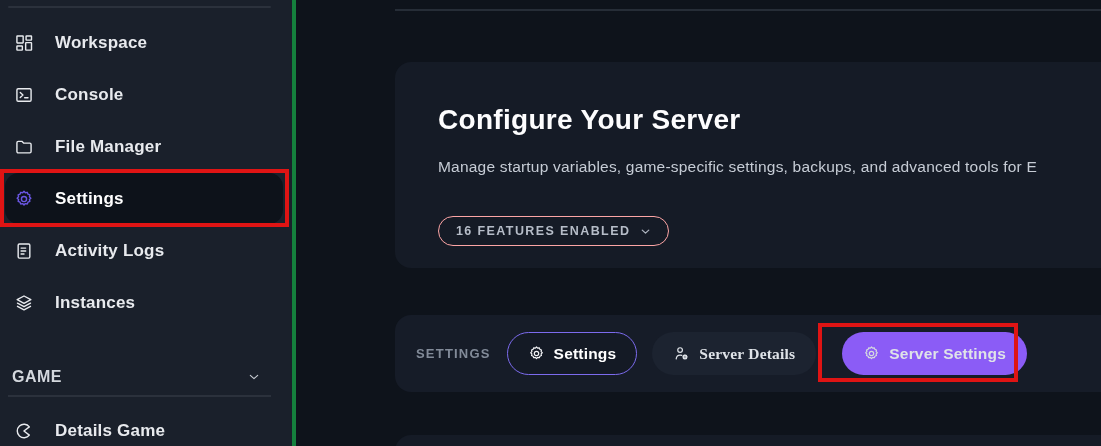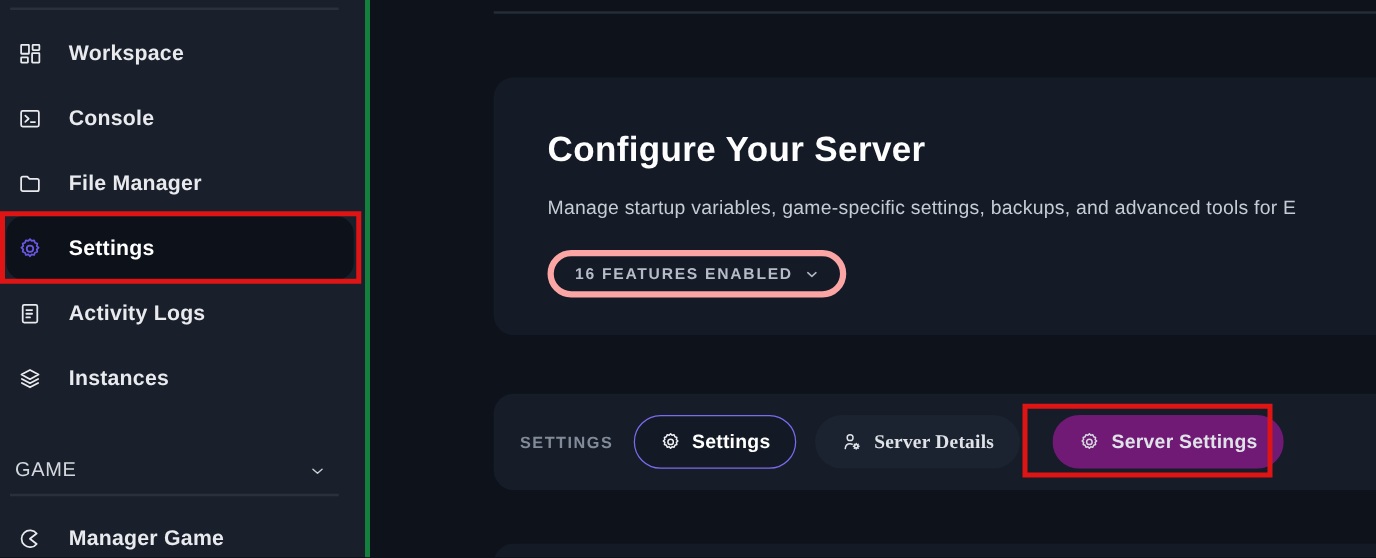--- a/index.html
+++ b/index.html
@@ -25,41 +25,41 @@
   }
   .side-item.active {
     left:5px; width:278px; height:51px; background:#0d121a; border-radius:14px;
   }
   .side-item.active .icon { margin-left:9px; }
   .side-item.active .side-label { color:#ffffff; }
   .side-section {
     position:absolute; left:0; width:296px; height:30px; display:flex; align-items:center; cursor:pointer;
   }
   .side-section-label {
-    margin-left:12px; font-size:16px; font-weight:400; color:#d4d8de; letter-spacing:.5px;
+    margin-left:12px; font-size:16px; font-weight:700; color:#d4d8de; letter-spacing:.5px;
   }
   .side-section .chevron { position:absolute; left:246px; top:7px; width:16px; height:16px; }
   .side-divider-game { position:absolute; left:8px; top:395px; width:263px; height:1.5px; background:#2b313c; }
   svg.ic { stroke:#e8eaee; fill:none; stroke-width:1.7; stroke-linecap:round; stroke-linejoin:round; width:100%; height:100%; }
   svg.ic.purple { stroke:#6a57e3; }
   
   .annotation {
     position:absolute; border:4px solid #df1414; pointer-events:none; z-index:50;
   }
   
   .main-topline { position:absolute; left:395px; top:9px; width:706px; height:2px; background:#262d37; }
   .card {
     position:absolute; left:395px; width:726px; background:#151b26; border-radius:16px;
   }
   .card1 { top:62px; height:206px; padding:42px 0 0 43px; overflow:hidden; white-space:nowrap; }
   .card-title { font-size:28px; font-weight:800; color:#fdfdfe; letter-spacing:.3px; }
   .card-desc { margin-top:22px; font-size:15.5px; color:#c6ccd5; letter-spacing:.2px; }
   .features-pill {
-    margin-top:24px; display:inline-flex; align-items:center; gap:9px;
-    border:5px solid #fca5a5; border-radius:999px; padding:7px 16px 7px 17px;
+    margin-top:40px; display:inline-flex; align-items:center; gap:9px;
+    border:1px solid #fca5a5; border-radius:999px; padding:7px 16px 7px 17px;
     background:transparent; cursor:pointer;text-align:center;
   }
   .features-pill-label { font-size:12.5px; font-weight:600; letter-spacing:1.4px; color:#b6bdc8; }
   .features-pill .chev { width:13px; height:13px; display:flex; }
   
   .settings-bar {
     position:absolute; left:395px; top:315px; width:726px; height:77px;
     background:#161c28; border-radius:16px; display:flex; align-items:center;
   }
   .settings-bar-label {
@@ -67,21 +67,21 @@
   }
   .tab {
     display:inline-flex; align-items:center; gap:9px; height:43px; border-radius:999px;
     padding:0 20px; cursor:pointer; border:1.5px solid transparent;
   }
   .tab .ticon { width:17px; height:17px; display:flex; }
   .tab-label { font-size:15.5px; font-weight:700; color:#e3e6ea; letter-spacing:.2px; }
   .tab.tab-active { margin-left:16px; border-color:#7c6bee; background:#141a25; }
   .tab.tab-active .tab-label { color:#ffffff; }
   .tab.tab-plain { margin-left:15px; background:#1c2330;font-family:Liberation Serif, serif; }
-  .tab.tab-dark { margin-left:26px; background:#701a75; }
+  .tab.tab-dark { margin-left:26px; background:#8b5cf6; }
   .tab.tab-dark .tab-label, .tab.tab-plain .tab-label { color:#dfe3e8; }
   
   .card2 { top:435px; height:60px; }
 </style>
 </head>
 <body>
 
 <div class="stage">
 
   <div class="sidebar">
@@ -162,21 +162,21 @@
     </div>
 
     <div class="side-divider-game"></div>
 
     <div class="side-item" style="top:405px">
       <span class="icon">
         <svg class="ic" viewBox="0 0 24 24">
           <path d="M18.4 7A8.1 8.1 0 1 0 18.4 17L11.9 12z"></path>
         </svg>
       </span>
-      <span class="side-label">Manager Game</span>
+      <span class="side-label">Details Game</span>
     </div>
   </div>
 
   <div class="main-topline"></div>
 
   <div class="card card1">
     <div class="card-title">Configure Your Server</div>
     <div class="card-desc">Manage startup variables, game-specific settings, backups, and advanced tools for E</div>
     <div>
       <button class="features-pill">

